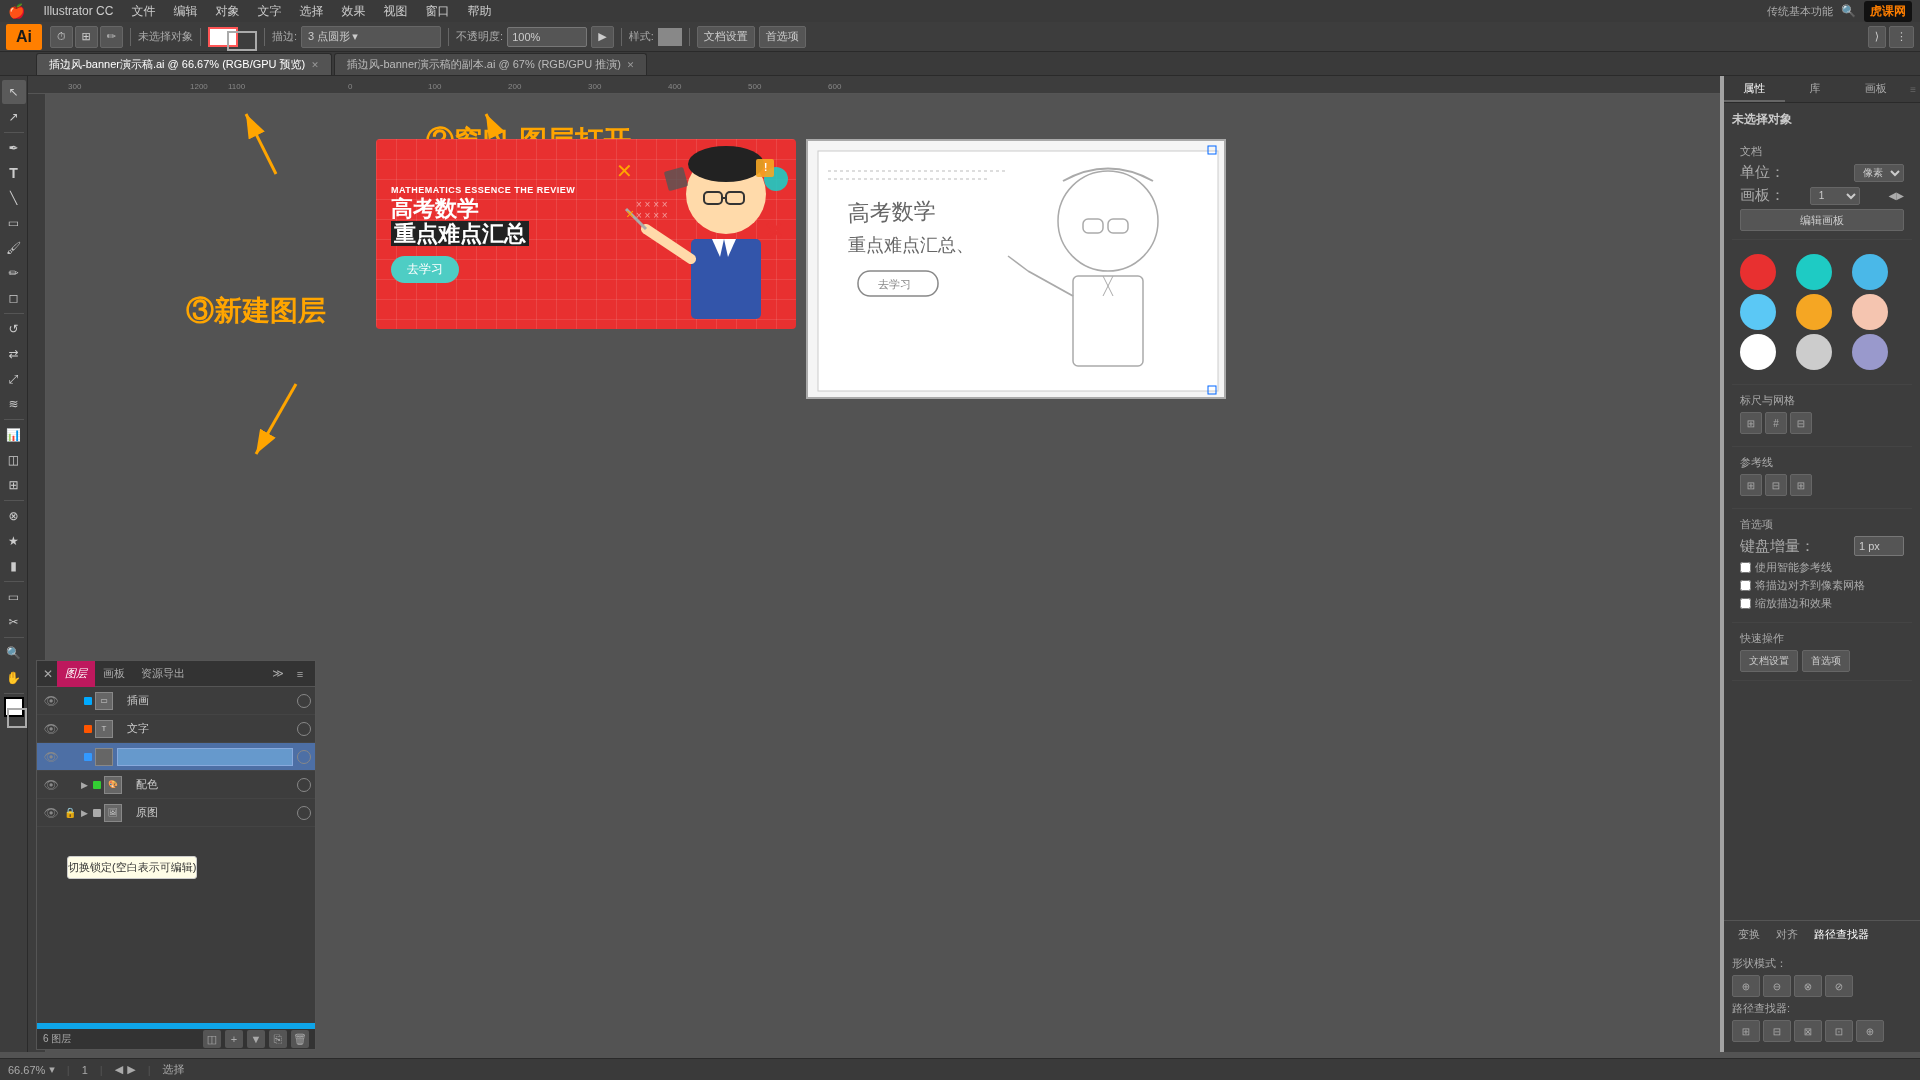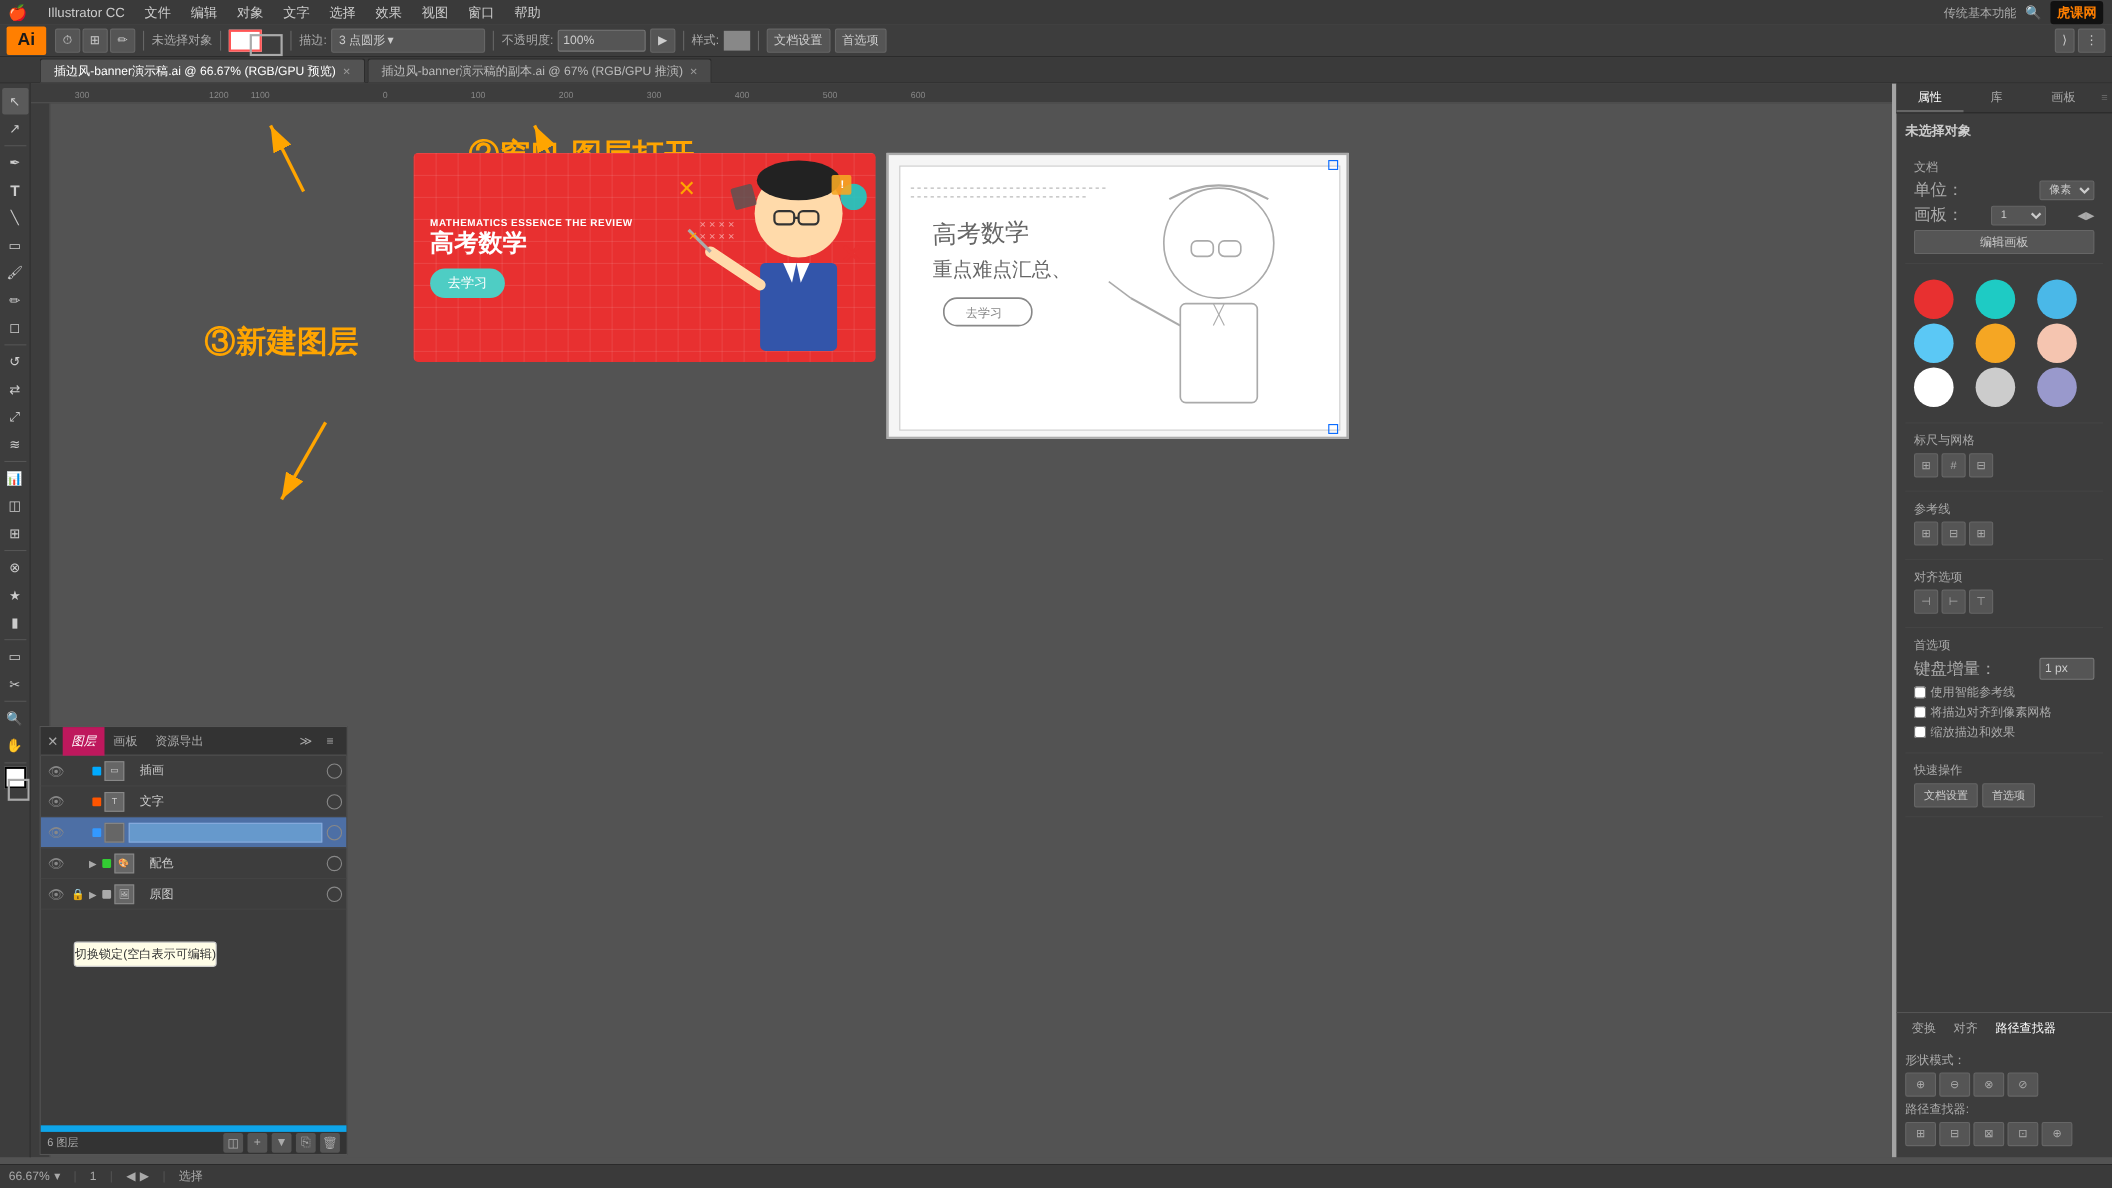--- a/index.html
+++ b/index.html
@@ -426,20 +426,21 @@
 
         <line x1="250" y1="290" x2="210" y2="360" stroke="#FFA500" stroke-width="3" marker-end="url(#arrowhead)"></line>
       </svg>
 
       <div class="math-banner">
         <div class="grid-bg"></div>
         <div class="banner-content" style="position:relative;z-index:2;">
           <div class="banner-subtitle">MATHEMATICS ESSENCE THE REVIEW</div>
           <div class="banner-title">
             <div>高考数学</div>
+            <div><span style="background:#222;padding:0 3px;">重点难点汇总</span></div>
           </div>
           <button class="banner-btn">去学习</button>
         </div>
 
         <div style="position:absolute;right:0;top:0;width:180px;height:190px;overflow:hidden;z-index:2;">
           
           <svg width="180" height="190" viewBox="0 0 180 190">
 
             <circle cx="110" cy="55" r="40" fill="#ffdaaa"></circle>
 
@@ -566,28 +567,20 @@
 
       <div class="right-section">
         <div class="section-header">参考线</div>
         <div class="align-row">
           <div class="align-btn">⊞</div>
           <div class="align-btn">⊟</div>
           <div class="align-btn">⊞</div>
         </div>
       </div>
 
-      <div class="right-section">
-        <div class="section-header">对齐选项</div>
-        <div class="align-row">
-          <div class="align-btn">⊣</div>
-          <div class="align-btn">⊢</div>
-          <div class="align-btn">⊤</div>
-        </div>
-      </div>
 
       <div class="right-section">
         <div class="section-header">首选项</div>
         <div class="prop-row">
           <span class="prop-label">键盘增量：</span>
           <input class="toolbar-input" style="width: 50px;" value="1 px">
         </div>
         <div class="checkbox-row">
           <input type="checkbox" style="">
           <span class="checkbox-label">使用智能参考线</span>

